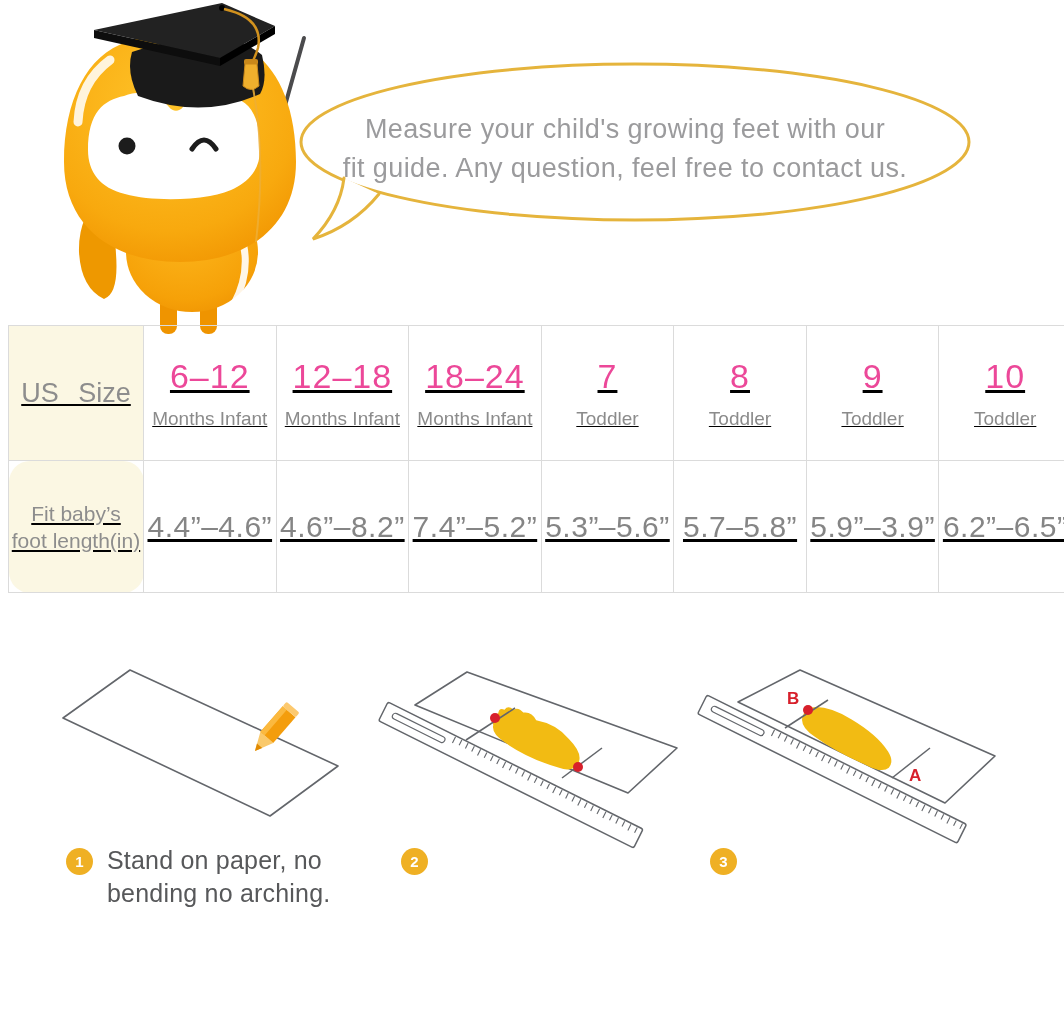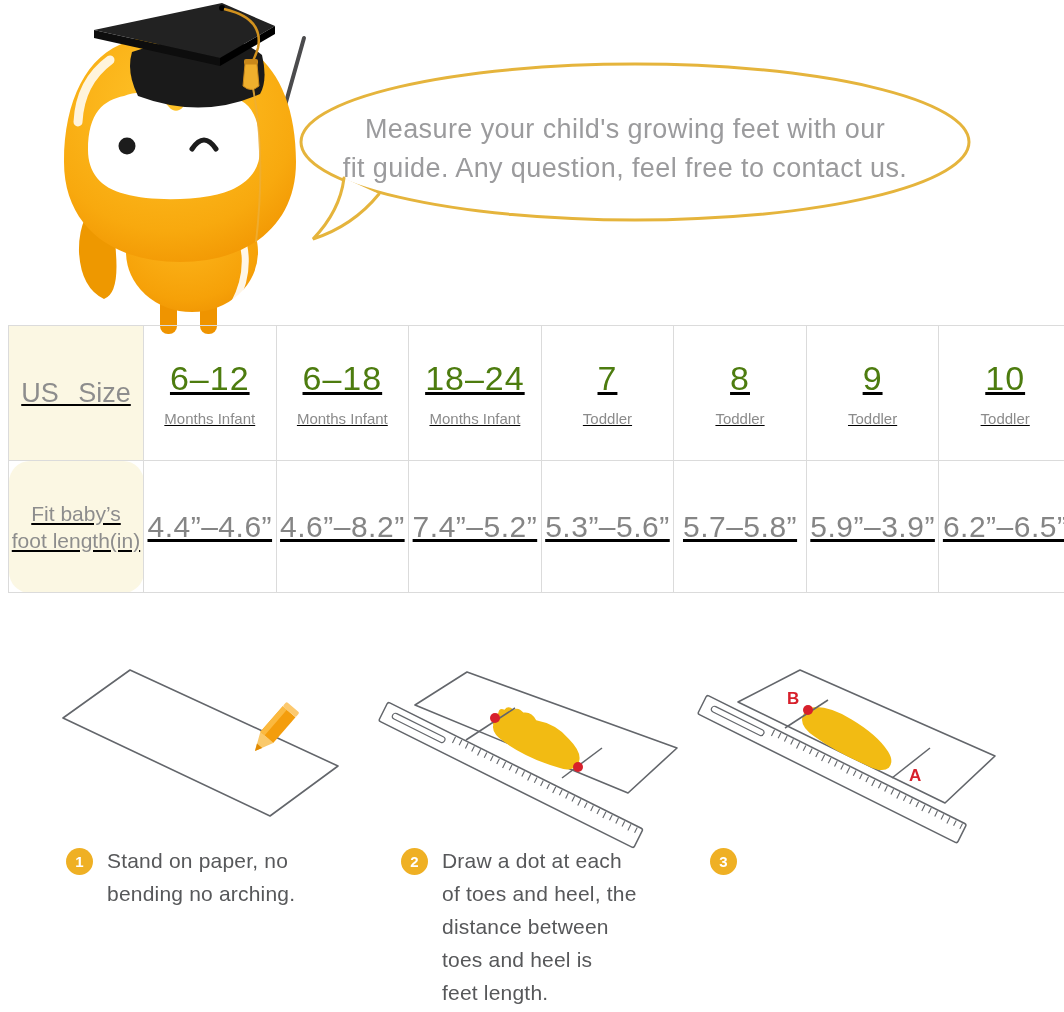--- a/index.html
+++ b/index.html
@@ -23,38 +23,38 @@
   }
   .size-table td,.size-table th{
     border:1px solid #dbdbdb;text-align:center;vertical-align:middle;padding:0;
     font-weight:300;
   }
   .size-table tr.r1{height:135px;}
   .size-table tr.r2{height:132px;}
   .label-cell{background:#fbf7e3;}
   .us-size{font-size:27px;color:#8d8d8d;word-spacing:12px;}
   .row2-label{font-size:21px;line-height:27px;color:#8d8d8d;white-space:pre-line;border-radius:21px;}
-  .size-num{font-size:34px;color:#4d7c0f;letter-spacing:1px;margin-bottom:12px;}
-  .size-group{font-size:15px;color:#8b8b8b;}
+  .size-num{font-size:34px;color:#ec4899;letter-spacing:1px;margin-bottom:12px;}
+  .size-group{font-size:19px;color:#8b8b8b;}
   .len-cell{font-size:30px;color:#858585;letter-spacing:.5px;}
   
   .illus{position:absolute;}
   .il1{left:55px;top:648px;width:310px;height:185px;}
   .il2{left:378px;top:645px;width:330px;height:215px;}
   .il3{left:695px;top:638px;width:340px;height:225px;}
   .ab-label{font-size:17px;font-weight:bold;fill:#d7202b;font-family:"Liberation Sans",sans-serif;}
   
   .step{position:absolute;display:flex;align-items:flex-start;}
   .badge{
     flex:0 0 27px;width:27px;height:27px;border-radius:50%;
     background:#efb024;color:#ffffff;font-size:15px;font-weight:bold;
     display:flex;align-items:center;justify-content:center;margin-top:4px;
   }
   .step-text{
-    margin-left:14px;font-size:21px;line-height:33px;color:#57585a;
+    margin-left:14px;font-size:25px;line-height:33px;color:#57585a;
     letter-spacing:.2px;white-space:pre-line;
   }
   .step1{left:66px;top:844px;width:320px;}
   .step2{left:401px;top:844px;width:300px;}
   .step3{left:710px;top:844px;width:330px;}
 </style>
 </head>
 <body>
 
 <div class="canvas">
@@ -130,21 +130,21 @@
         <col>
       </colgroup>
     <tbody>
         <tr class="r1">
       <th class="label-cell us-size">US Size</th>
       <td>
             <div class="size-num">6–12</div>
             <div class="size-group">Months Infant</div>
           </td>
       <td>
-            <div class="size-num">6–18</div>
+            <div class="size-num">12–18</div>
             <div class="size-group">Months Infant</div>
           </td>
       <td>
             <div class="size-num">18–24</div>
             <div class="size-group">Months Infant</div>
           </td>
       <td>
             <div class="size-num">7</div>
             <div class="size-group">Toddler</div>
           </td>
@@ -282,23 +282,18 @@
     <text x="214" y="143" class="ab-label">A</text>
   </svg>
 
   <div class="step step1">
     <div class="badge">1</div>
     <div class="step-text">Stand on paper, no
 bending no arching.</div>
   </div>
   <div class="step step2">
     <div class="badge">2</div>
-    <div class="step-text">Draw a dot at each
-of toes and heel, the
-distance between
-toes and heel is
-feet length.</div>
   </div>
   <div class="step step3">
     <div class="badge">3</div>
   </div>
 
 </div>
 
 </body></html>

